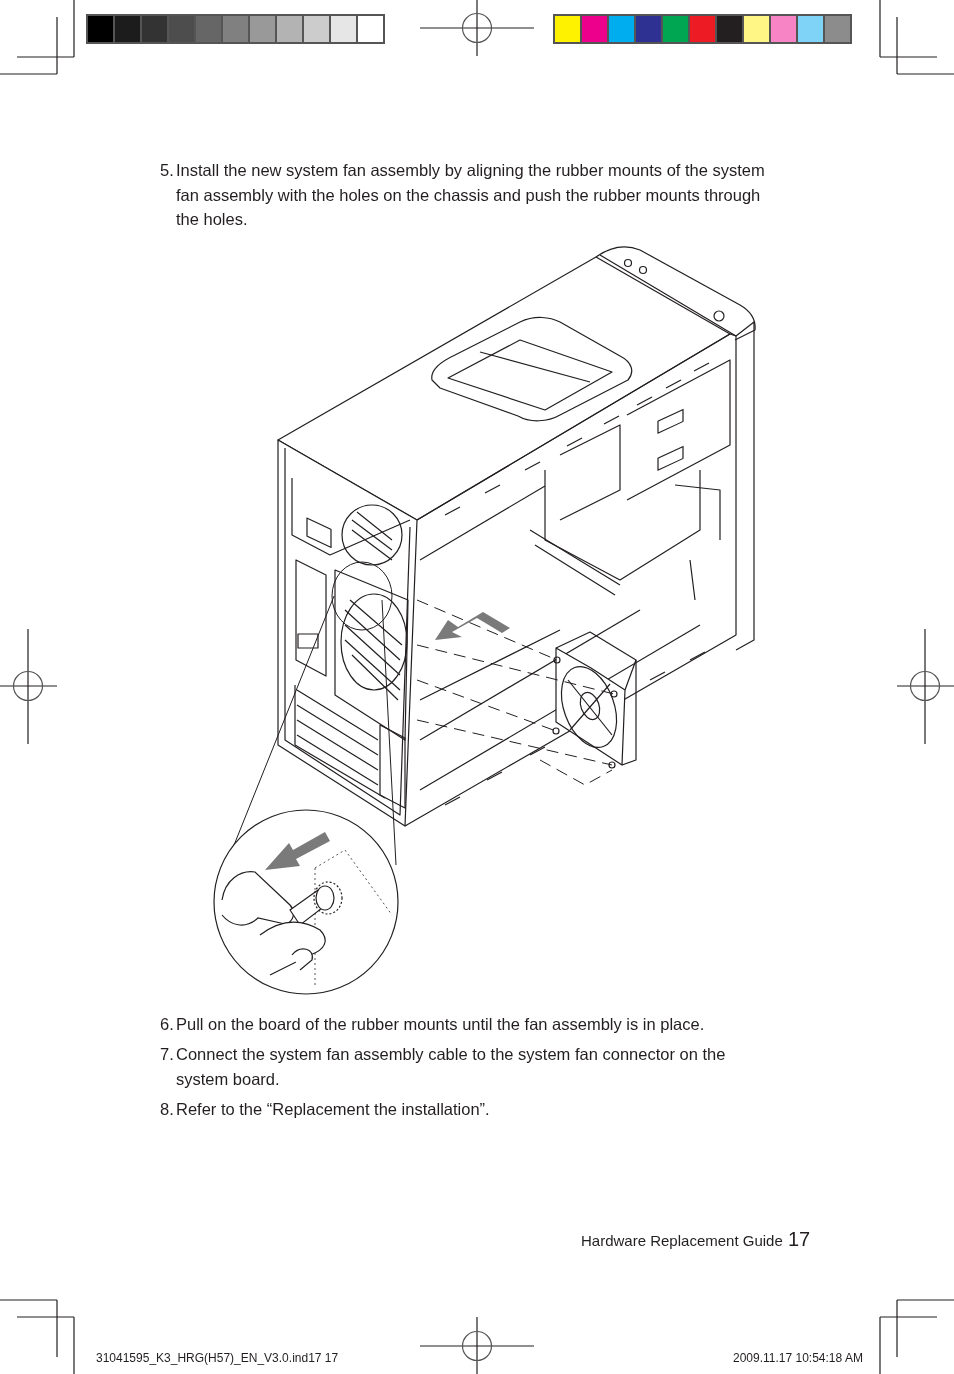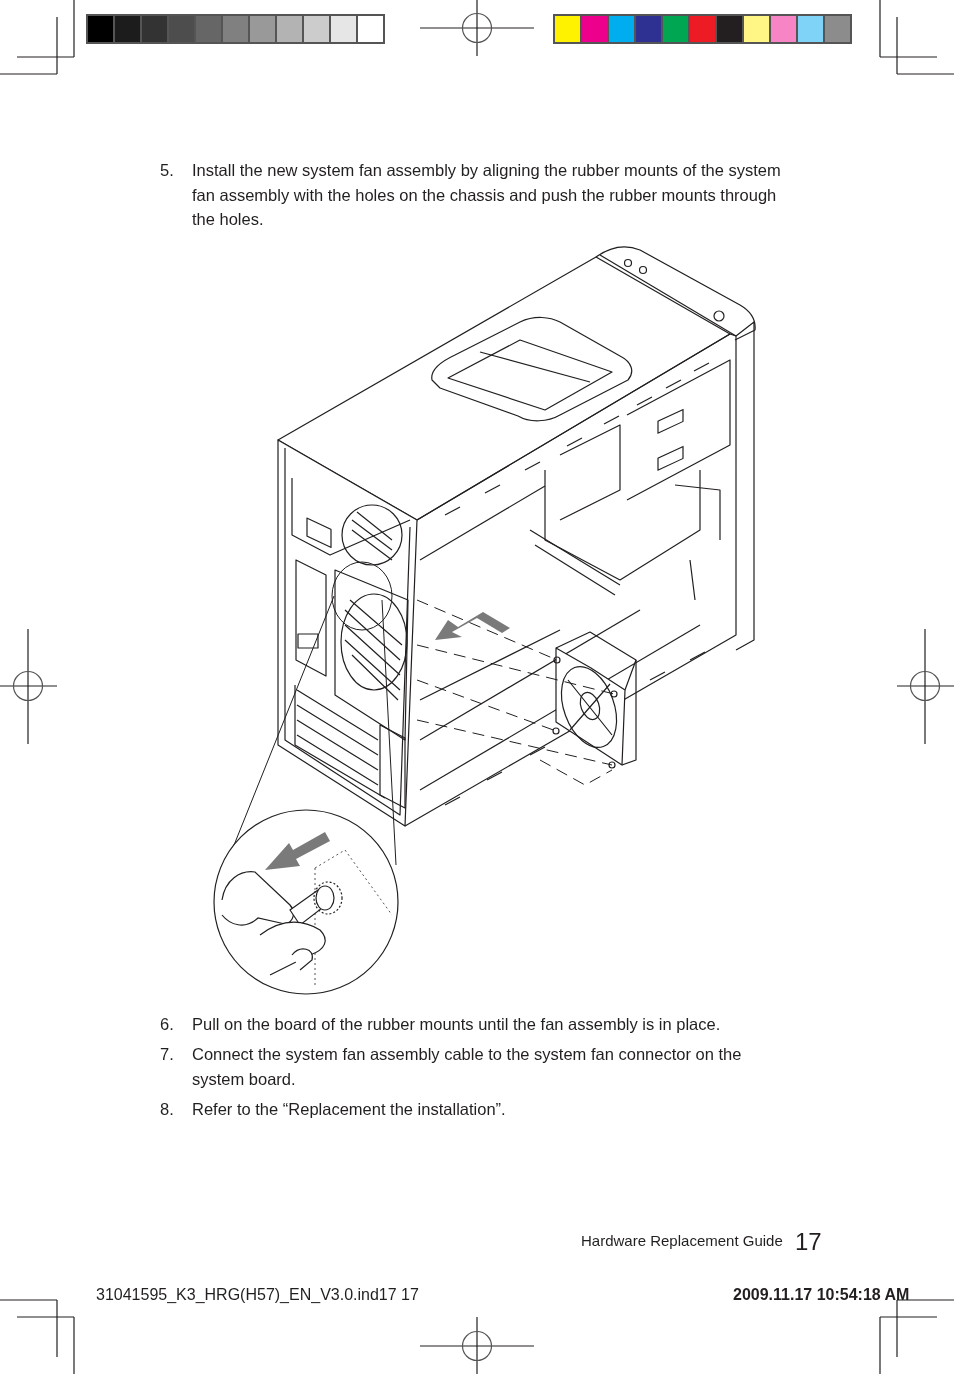--- a/index.html
+++ b/index.html
@@ -3,24 +3,24 @@
   <meta charset="utf-8">
   <style>
     html, body { margin: 0; padding: 0; background: #ffffff; }
     body { width: 954px; height: 1374px; position: relative; overflow: hidden;
            font-family: "Liberation Sans", "DejaVu Sans", sans-serif; color: #231f20; }
     .swatch-bar { position: absolute; top: 14px; height: 30px; display: flex;
                   border: 2px solid #555; background: #555; gap: 2px; box-sizing: border-box; }
     .swatch { width: 25px; height: 26px; }
     .step { position: absolute; left: 160px; font-size: 16.5px; line-height: 24.5px; width: 640px; }
     .step .num { position: absolute; left: 0; top: 0; }
-    .step .txt { margin-left: 32px; display: block; }
+    .step .txt { margin-left: 16px; display: block; }
     .footer-title { position: absolute; left: 581px; top: 1232px; font-size: 15px; }
-    .footer-page { position: absolute; left: 788px; top: 1228px; font-size: 24px; margin-left: 7px; }
-    .slug { position: absolute; top: 1286px; font-size: 16px; color: #231f20; }
+    .footer-page { position: absolute; left: 788px; top: 1228px; font-size: 20px; }
+    .slug { position: absolute; top: 1351px; font-size: 12px; color: #231f20; }
     svg { position: absolute; left: 0; top: 0; }
   </style>
 </head>
 <body>
 
 <svg width="954" height="1374" viewBox="0 0 954 1374">
   <g stroke="#231f20" stroke-width="1.2" fill="none">
 
     <line x1="74" y1="0" x2="74" y2="57"></line>
       <line x1="17" y1="57" x2="74" y2="57"></line>
@@ -201,13 +201,13 @@
 </div>
 <div class="step" style="top:1097px;">
   <span class="num">8.</span>
   <span class="txt">Refer to the “Replacement the installation”.</span>
 </div>
 
 <div class="footer-title">Hardware Replacement Guide</div>
 <div class="footer-page">17</div>
 
 <div class="slug" style="left:96px;">31041595_K3_HRG(H57)_EN_V3.0.ind17   17</div>
-<div class="slug" style="left:733px;font-weight:bold;">2009.11.17    10:54:18 AM</div>
+<div class="slug" style="left:733px;">2009.11.17    10:54:18 AM</div>
 
 </body></html>

